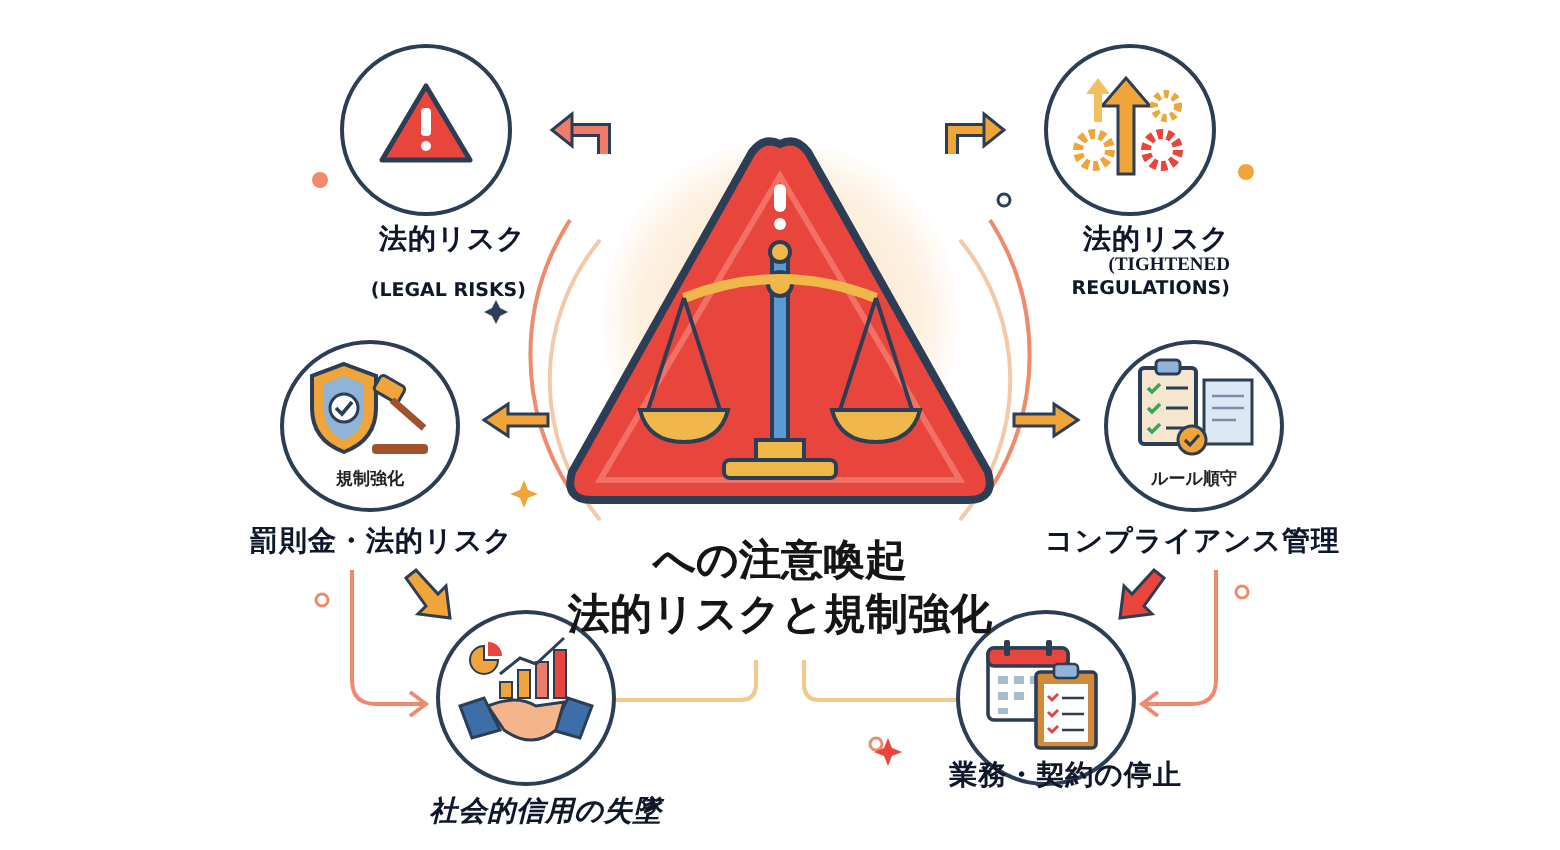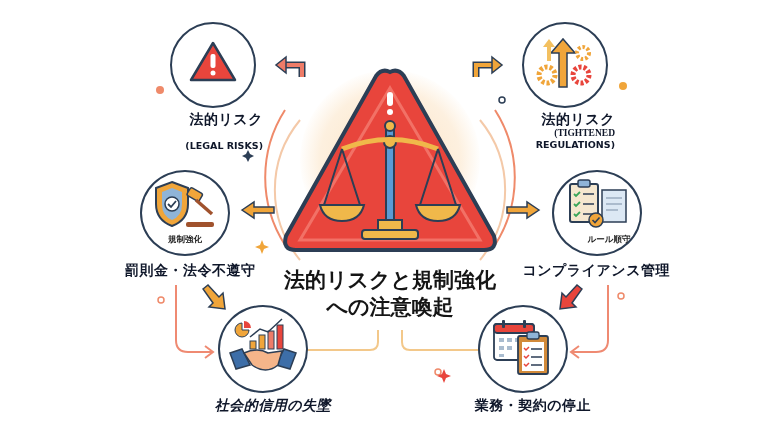--- a/index.html
+++ b/index.html
@@ -110,34 +110,34 @@
 <svg width="70" height="50" style="left:152px;top:180px;">
   <path d="M20 2 L36 8 V24 Q36 40 20 46 Q4 40 4 24 V8 Z" fill="#f0a53a" stroke="#2c3e55" stroke-width="2"></path>
   <path d="M20 8 L30 12 V24 Q30 36 20 40 Q10 36 10 24 V12 Z" fill="#8fb4d8"></path>
   <circle cx="20" cy="24" r="7" fill="#fff" stroke="#2c3e55" stroke-width="1.5"></circle>
   <path d="M16 24 l3 3 l5 -6" fill="none" stroke="#2c3e55" stroke-width="1.8"></path>
   <rect x="36" y="10" width="14" height="9" rx="2" transform="rotate(30 43 14)" fill="#f0a53a" stroke="#2c3e55" stroke-width="1.5"></rect>
   <path d="M44 20 L60 34" stroke="#a0522d" stroke-width="3.5"></path>
   <rect x="34" y="42" width="28" height="5" rx="2" fill="#a0522d"></rect>
 </svg>
 <div class="inner" style="left:140px;top:234px;width:90px;">規制強化</div>
-<div class="lbl jp" style="left:125px;top:262px;width:120px;">罰則金・法令不遵守</div>
+<div class="lbl jp" style="left:125px;top:262px;width:120px;">罰則金・法的リスク</div>
 
 <div class="circle" style="left:552px;top:170px;width:90px;height:86px;"></div>
 <svg width="70" height="52" style="left:566px;top:178px;">
   <rect x="4" y="6" width="28" height="38" rx="2" fill="#f5e7cf" stroke="#2c3e55" stroke-width="2"></rect>
   <rect x="12" y="2" width="12" height="7" rx="2" fill="#8fb4d8" stroke="#2c3e55" stroke-width="1.5"></rect>
   <path d="M8 16 l2 2 l4 -4 M8 26 l2 2 l4 -4 M8 36 l2 2 l4 -4" fill="none" stroke="#3aa55a" stroke-width="1.8"></path>
   <path d="M17 16 h11 M17 26 h11 M17 36 h11" stroke="#2c3e55" stroke-width="1.5"></path>
   <rect x="36" y="12" width="24" height="32" fill="#dce8f4" stroke="#2c3e55" stroke-width="1.5"></rect>
   <path d="M40 20 h16 M40 26 h16 M40 32 h12" stroke="#7a8ea5" stroke-width="1.2"></path>
   <circle cx="30" cy="42" r="7" fill="#f0a53a" stroke="#2c3e55" stroke-width="1.5"></circle>
   <path d="M26.5 42 l2.5 2.5 l4.5 -5" fill="none" stroke="#2c3e55" stroke-width="1.6"></path>
 </svg>
-<div class="inner" style="left:564px;top:234px;width:90px;">ルール順守</div>
+<div class="inner" style="left:552px;top:234px;width:90px;">ルール順守</div>
 <div class="lbl jp" style="left:520px;top:262px;width:150px;">コンプライアンス管理</div>
 
 <div class="circle" style="left:218px;top:305px;width:90px;height:88px;"></div>
 <svg width="70" height="64" style="left:228px;top:313px;">
   <path d="M14 10 a7 7 0 1 0 7 7 h-7 z" fill="#f0a53a" stroke="#2c3e55" stroke-width="1"></path>
   <path d="M16 8 a7 7 0 0 1 7 7 h-7 z" fill="#e8453c"></path>
   <rect x="22" y="28" width="6" height="8" fill="#f0a53a" stroke="#2c3e55" stroke-width="1"></rect>
   <rect x="31" y="22" width="6" height="14" fill="#f0a53a" stroke="#2c3e55" stroke-width="1"></rect>
   <rect x="40" y="18" width="6" height="18" fill="#ee7c68" stroke="#2c3e55" stroke-width="1"></rect>
   <rect x="49" y="12" width="6" height="24" fill="#e8453c" stroke="#2c3e55" stroke-width="1"></rect>
@@ -161,18 +161,18 @@
       <rect x="7" y="28" width="5" height="4"></rect>
       <rect x="15" y="28" width="5" height="4"></rect>
       <rect x="7" y="36" width="5" height="3"></rect>
     </g>
   <rect x="26" y="18" width="30" height="38" rx="2" fill="#d28a3a" stroke="#2c3e55" stroke-width="1.8"></rect>
   <rect x="30" y="24" width="22" height="29" fill="#fff"></rect>
   <rect x="35" y="14" width="12" height="7" rx="2" fill="#8fb4d8" stroke="#2c3e55" stroke-width="1.3"></rect>
   <path d="M32 30 l2 2 l3 -3 M32 38 l2 2 l3 -3 M32 46 l2 2 l3 -3" fill="none" stroke="#e8453c" stroke-width="1.5"></path>
   <path d="M39 31 h11 M39 39 h11 M39 47 h11" stroke="#2c3e55" stroke-width="1.3"></path>
 </svg>
-<div class="lbl jp" style="left:455px;top:397px;width:136px;">業務・契約の停止</div>
+<div class="lbl jp" style="left:455px;top:379px;width:136px;">業務・契約の停止</div>
 
 <div class="title">
+  <div>への注意喚起</div>
   <div>法的リスクと規制強化</div>
-  <div>への注意喚起</div>
 </div>
 
 </body></html>

